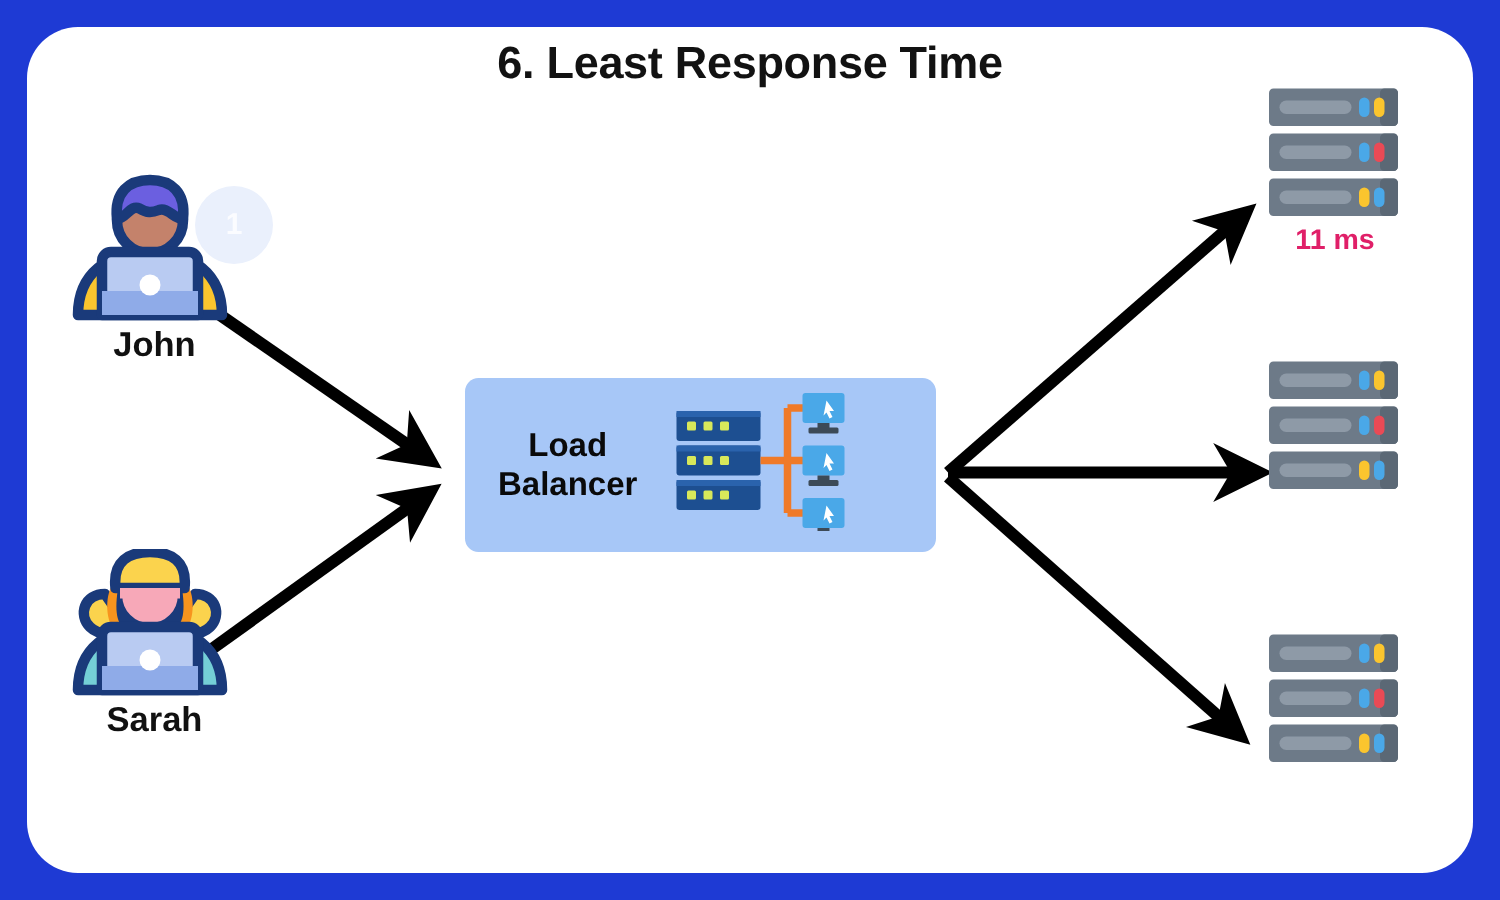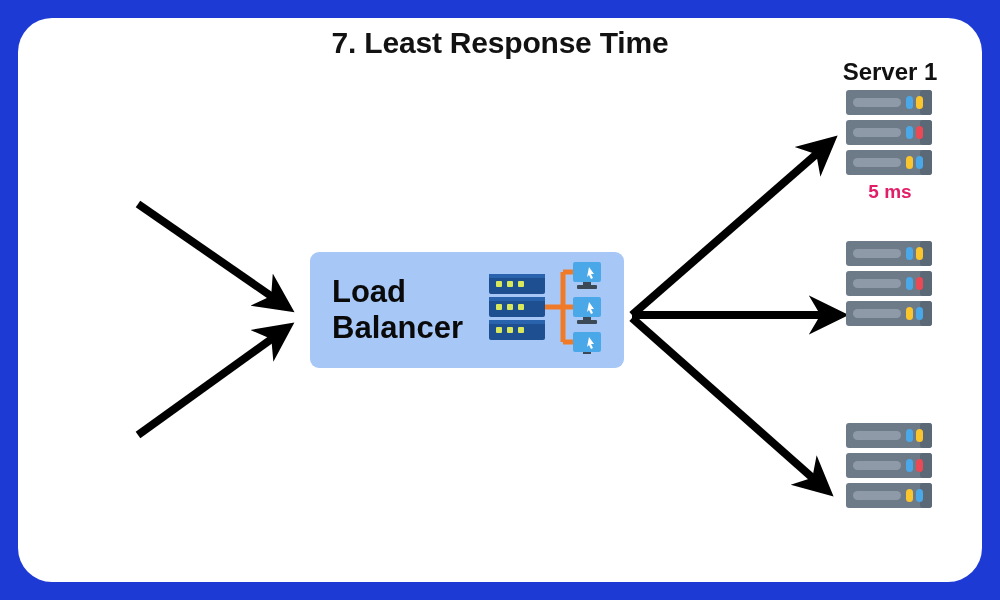--- a/index.html
+++ b/index.html
@@ -68,26 +68,27 @@
   #lb {
     position:absolute;
     left:292px; top:234px;
     width:314px; height:116px;
     background:#a7c7f7;
     border-radius:9px;
     display:flex;
     align-items:center;
   }
   #lb-text {
-    font-size:31px;
+    font-size:22px;
     font-weight:bold;
     color:#0a0a0a;
     line-height:1.16;
     margin-left:22px;
     white-space:pre-line;
+    text-align:center;
   }
   #lb-icon { margin-left:24px; }
   
   .server {
     position:absolute;
     width:170px;
     text-align:center;
   }
   .server .slabel {
     font-size:24px;
@@ -102,21 +103,21 @@
     margin-top:4px;
   }
   .rack { display:block; margin:0 auto; }
 </style>
 </head>
 <body>
 
 <div id="frame">
   <div id="canvas">
 
-    <div id="title">7. Least Response Time</div>
+    <div id="title">6. Least Response Time</div>
 
     <svg id="arrows" viewBox="0 0 964 564">
       <defs>
         <marker id="ah" markerWidth="5.2" markerHeight="5.2" refX="3.4" refY="2.6" orient="auto" markerUnits="strokeWidth">
           <path d="M0,0.15 L5.0,2.6 L0,5.05 L1.45,2.6 Z" fill="#000"></path>
         </marker>
       </defs>
 
       <g>
         <line x1="120" y1="186" x2="266" y2="287" stroke="#000" stroke-width="8" marker-end="url(#ah)"></line>
@@ -132,21 +133,68 @@
 
       <g>
         <line x1="614" y1="297" x2="818" y2="297" stroke="#000" stroke-width="8" marker-end="url(#ah)"></line>
       </g>
 
       <g>
         <line x1="614" y1="300" x2="806" y2="470" stroke="#000" stroke-width="8" marker-end="url(#ah)"></line>
       </g>
     </svg>
 
-
+    <div class="client" style="left:10px; top:98px;">
+      <div class="avatar-wrap">
+        <svg width="150" height="98" viewBox="0 0 150 98">
+          <g transform="translate(18,0)">
+
+            <path d="M6,94 C6,66 26,52 54,52 C82,52 102,66 102,94 Z" fill="#fbc52e" stroke="#1a3a7a" stroke-width="7" stroke-linejoin="round"></path>
+
+            <circle cx="54" cy="31" r="22" fill="#c4826b" stroke="#1a3a7a" stroke-width="7"></circle>
+
+            <path d="M32,30 C30,12 40,4 54,4 C68,4 78,12 76,30 C70,30 66,22 60,24
+                     C55,26 52,26 47,23 C41,20 38,30 32,30 Z" fill="#6b5fe0" stroke="#1a3a7a" stroke-width="7" stroke-linejoin="round"></path>
+
+            <path d="M22,58 a6,6 0 0 1 6,-6 h52 a6,6 0 0 1 6,6 v36 h-64 Z" fill="#b9cbf2" stroke="#1a3a7a" stroke-width="7" stroke-linejoin="round"></path>
+            <rect x="22" y="78" width="64" height="16" fill="#8fabe8"></rect>
+            <circle cx="54" cy="74" r="7" fill="#ffffff"></circle>
+          </g>
+        </svg>
+        <div class="badge">1</div>
+      </div>
+      <div class="name">John</div>
+    </div>
+
+    <div class="client" style="left:10px; top:348px;">
+      <div class="avatar-wrap">
+        <svg width="150" height="98" viewBox="0 0 150 98">
+          <g transform="translate(18,0)">
+
+            <path d="M6,94 C6,66 26,52 54,52 C82,52 102,66 102,94 Z" fill="#74cfd6" stroke="#1a3a7a" stroke-width="7" stroke-linejoin="round"></path>
+
+            <path d="M24,30 C10,30 6,44 14,52 C20,58 34,58 38,50 Z" fill="#fbd34d" stroke="#1a3a7a" stroke-width="7" stroke-linejoin="round"></path>
+            <path d="M84,30 C98,30 102,44 94,52 C88,58 74,58 70,50 Z" fill="#fbd34d" stroke="#1a3a7a" stroke-width="7" stroke-linejoin="round"></path>
+
+            <circle cx="54" cy="31" r="22" fill="#f7a8b8" stroke="#1a3a7a" stroke-width="7"></circle>
+
+            <path d="M33,24 C30,42 32,50 38,54 L30,54 C24,46 24,30 30,22 Z" fill="#f7941e"></path>
+            <path d="M75,24 C78,42 76,50 70,54 L78,54 C84,46 84,30 78,22 Z" fill="#f7941e"></path>
+
+            <path d="M31,26 C29,8 40,2 54,2 C68,2 79,8 77,26 Z" fill="#fbd34d" stroke="#1a3a7a" stroke-width="7" stroke-linejoin="round"></path>
+            <rect x="34" y="26" width="40" height="7" fill="#f7a8b8"></rect>
+
+            <path d="M22,58 a6,6 0 0 1 6,-6 h52 a6,6 0 0 1 6,6 v36 h-64 Z" fill="#b9cbf2" stroke="#1a3a7a" stroke-width="7" stroke-linejoin="round"></path>
+            <rect x="22" y="78" width="64" height="16" fill="#8fabe8"></rect>
+            <circle cx="54" cy="74" r="7" fill="#ffffff"></circle>
+          </g>
+        </svg>
+      </div>
+      <div class="name">Sarah</div>
+    </div>
 
     <div id="lb">
       <div id="lb-text">Load
 Balancer</div>
       <div id="lb-icon">
         <svg width="116" height="92" viewBox="0 0 116 92">
 
           <g>
             <rect x="2" y="12" width="56" height="20" rx="2" fill="#1d4f91"></rect>
             <rect x="2" y="35" width="56" height="20" rx="2" fill="#1d4f91"></rect>
@@ -188,21 +236,20 @@
 
             <rect x="86" y="70" width="28" height="20" rx="2" fill="#4aa8e8"></rect>
             <rect x="96" y="90" width="8" height="2" fill="#3c4a57"></rect>
             <path d="M102,75 l5,7 -3,0 2,4 -2,1 -2,-4 -2,2 Z" fill="#ffffff"></path>
           </g>
         </svg>
       </div>
     </div>
 
     <div class="server" style="left:787px; top:40px;">
-      <div class="slabel">Server 1</div>
       <svg class="rack" width="92" height="88" viewBox="0 0 92 88">
         <g>
           <rect x="2" y="1" width="86" height="25" rx="3" fill="#6d7a88"></rect>
           <rect x="76" y="1" width="12" height="25" rx="3" fill="#5b6875"></rect>
           <rect x="9" y="9" width="48" height="9" rx="4.5" fill="#8e9aa7"></rect>
           <rect x="62" y="7" width="7" height="13" rx="3.5" fill="#4aa8e8"></rect>
           <rect x="72" y="7" width="7" height="13" rx="3.5" fill="#fbc52e"></rect>
 
           <rect x="2" y="31" width="86" height="25" rx="3" fill="#6d7a88"></rect>
           <rect x="76" y="31" width="12" height="25" rx="3" fill="#5b6875"></rect>
@@ -210,21 +257,21 @@
           <rect x="62" y="37" width="7" height="13" rx="3.5" fill="#4aa8e8"></rect>
           <rect x="72" y="37" width="7" height="13" rx="3.5" fill="#ea4a55"></rect>
 
           <rect x="2" y="61" width="86" height="25" rx="3" fill="#6d7a88"></rect>
           <rect x="76" y="61" width="12" height="25" rx="3" fill="#5b6875"></rect>
           <rect x="9" y="69" width="48" height="9" rx="4.5" fill="#8e9aa7"></rect>
           <rect x="62" y="67" width="7" height="13" rx="3.5" fill="#fbc52e"></rect>
           <rect x="72" y="67" width="7" height="13" rx="3.5" fill="#4aa8e8"></rect>
         </g>
       </svg>
-      <div class="ms">5 ms</div>
+      <div class="ms">11 ms</div>
     </div>
 
     <div class="server" style="left:787px; top:222px;">
       <svg class="rack" width="92" height="88" viewBox="0 0 92 88">
         <g>
           <rect x="2" y="1" width="86" height="25" rx="3" fill="#6d7a88"></rect>
           <rect x="76" y="1" width="12" height="25" rx="3" fill="#5b6875"></rect>
           <rect x="9" y="9" width="48" height="9" rx="4.5" fill="#8e9aa7"></rect>
           <rect x="62" y="7" width="7" height="13" rx="3.5" fill="#4aa8e8"></rect>
           <rect x="72" y="7" width="7" height="13" rx="3.5" fill="#fbc52e"></rect>

